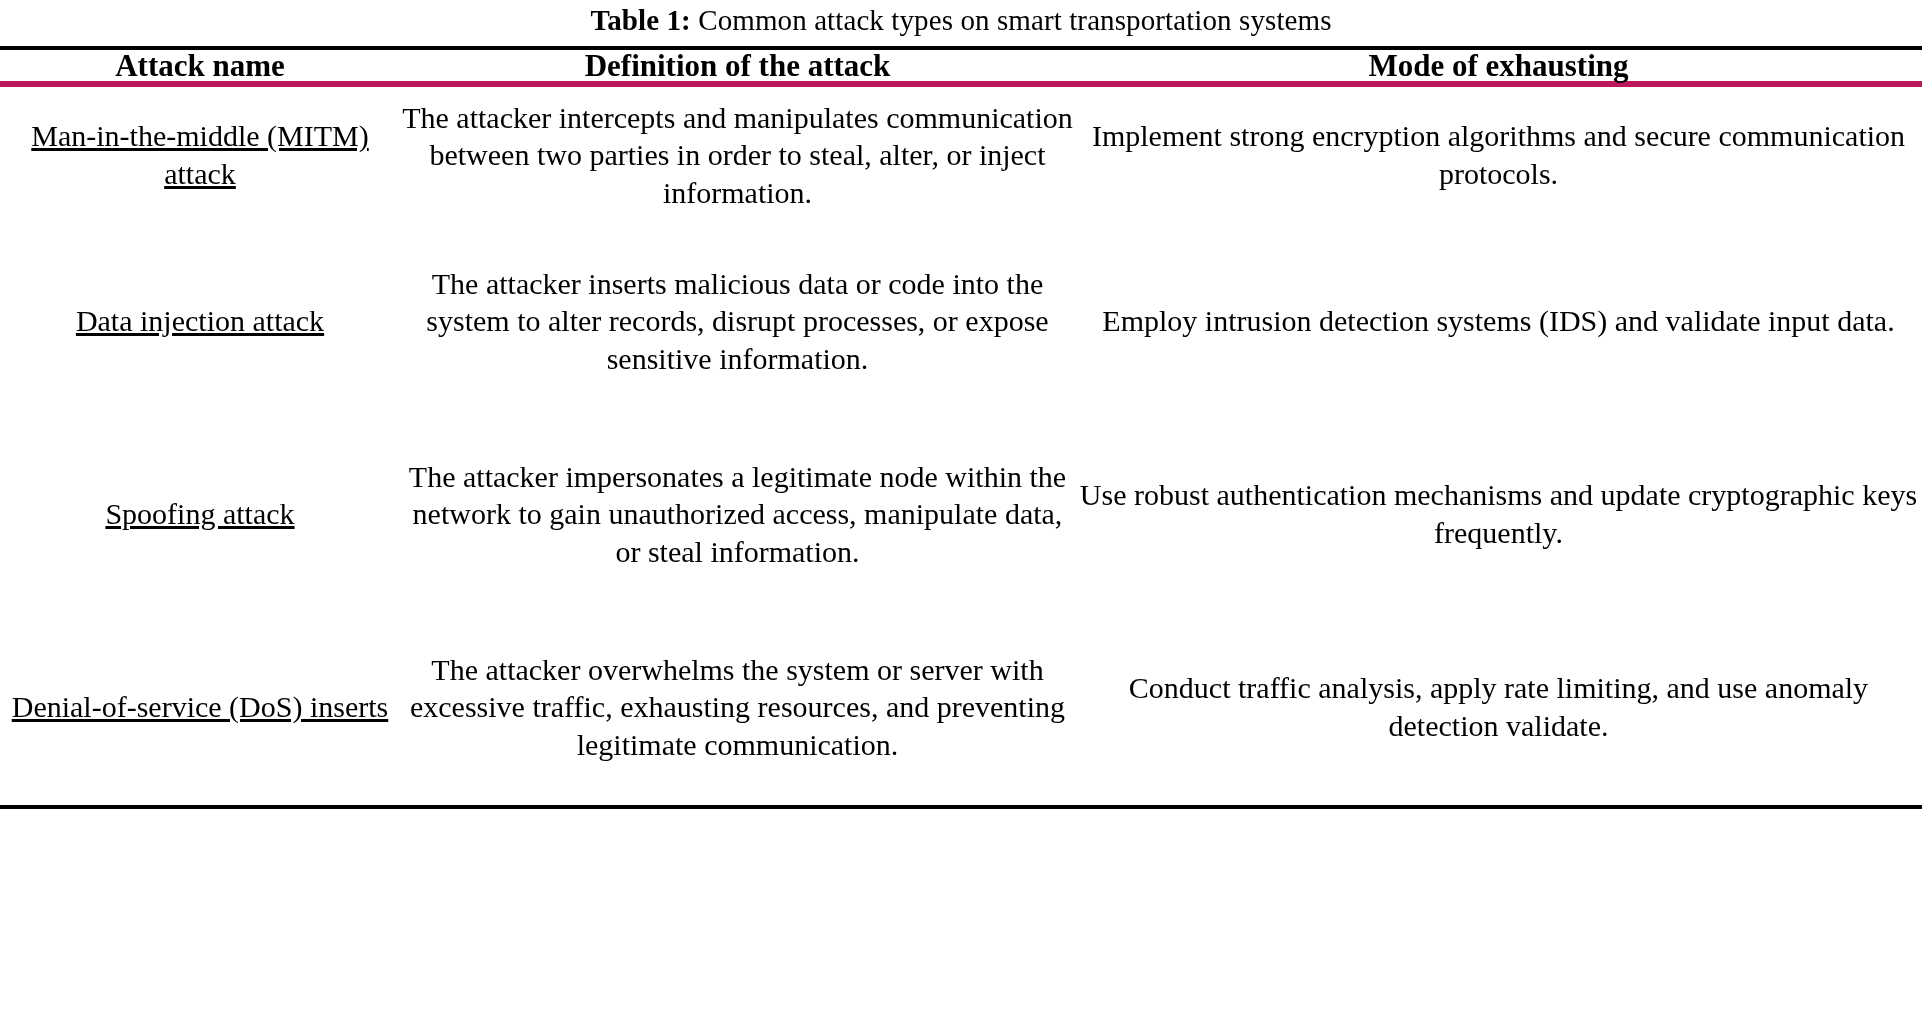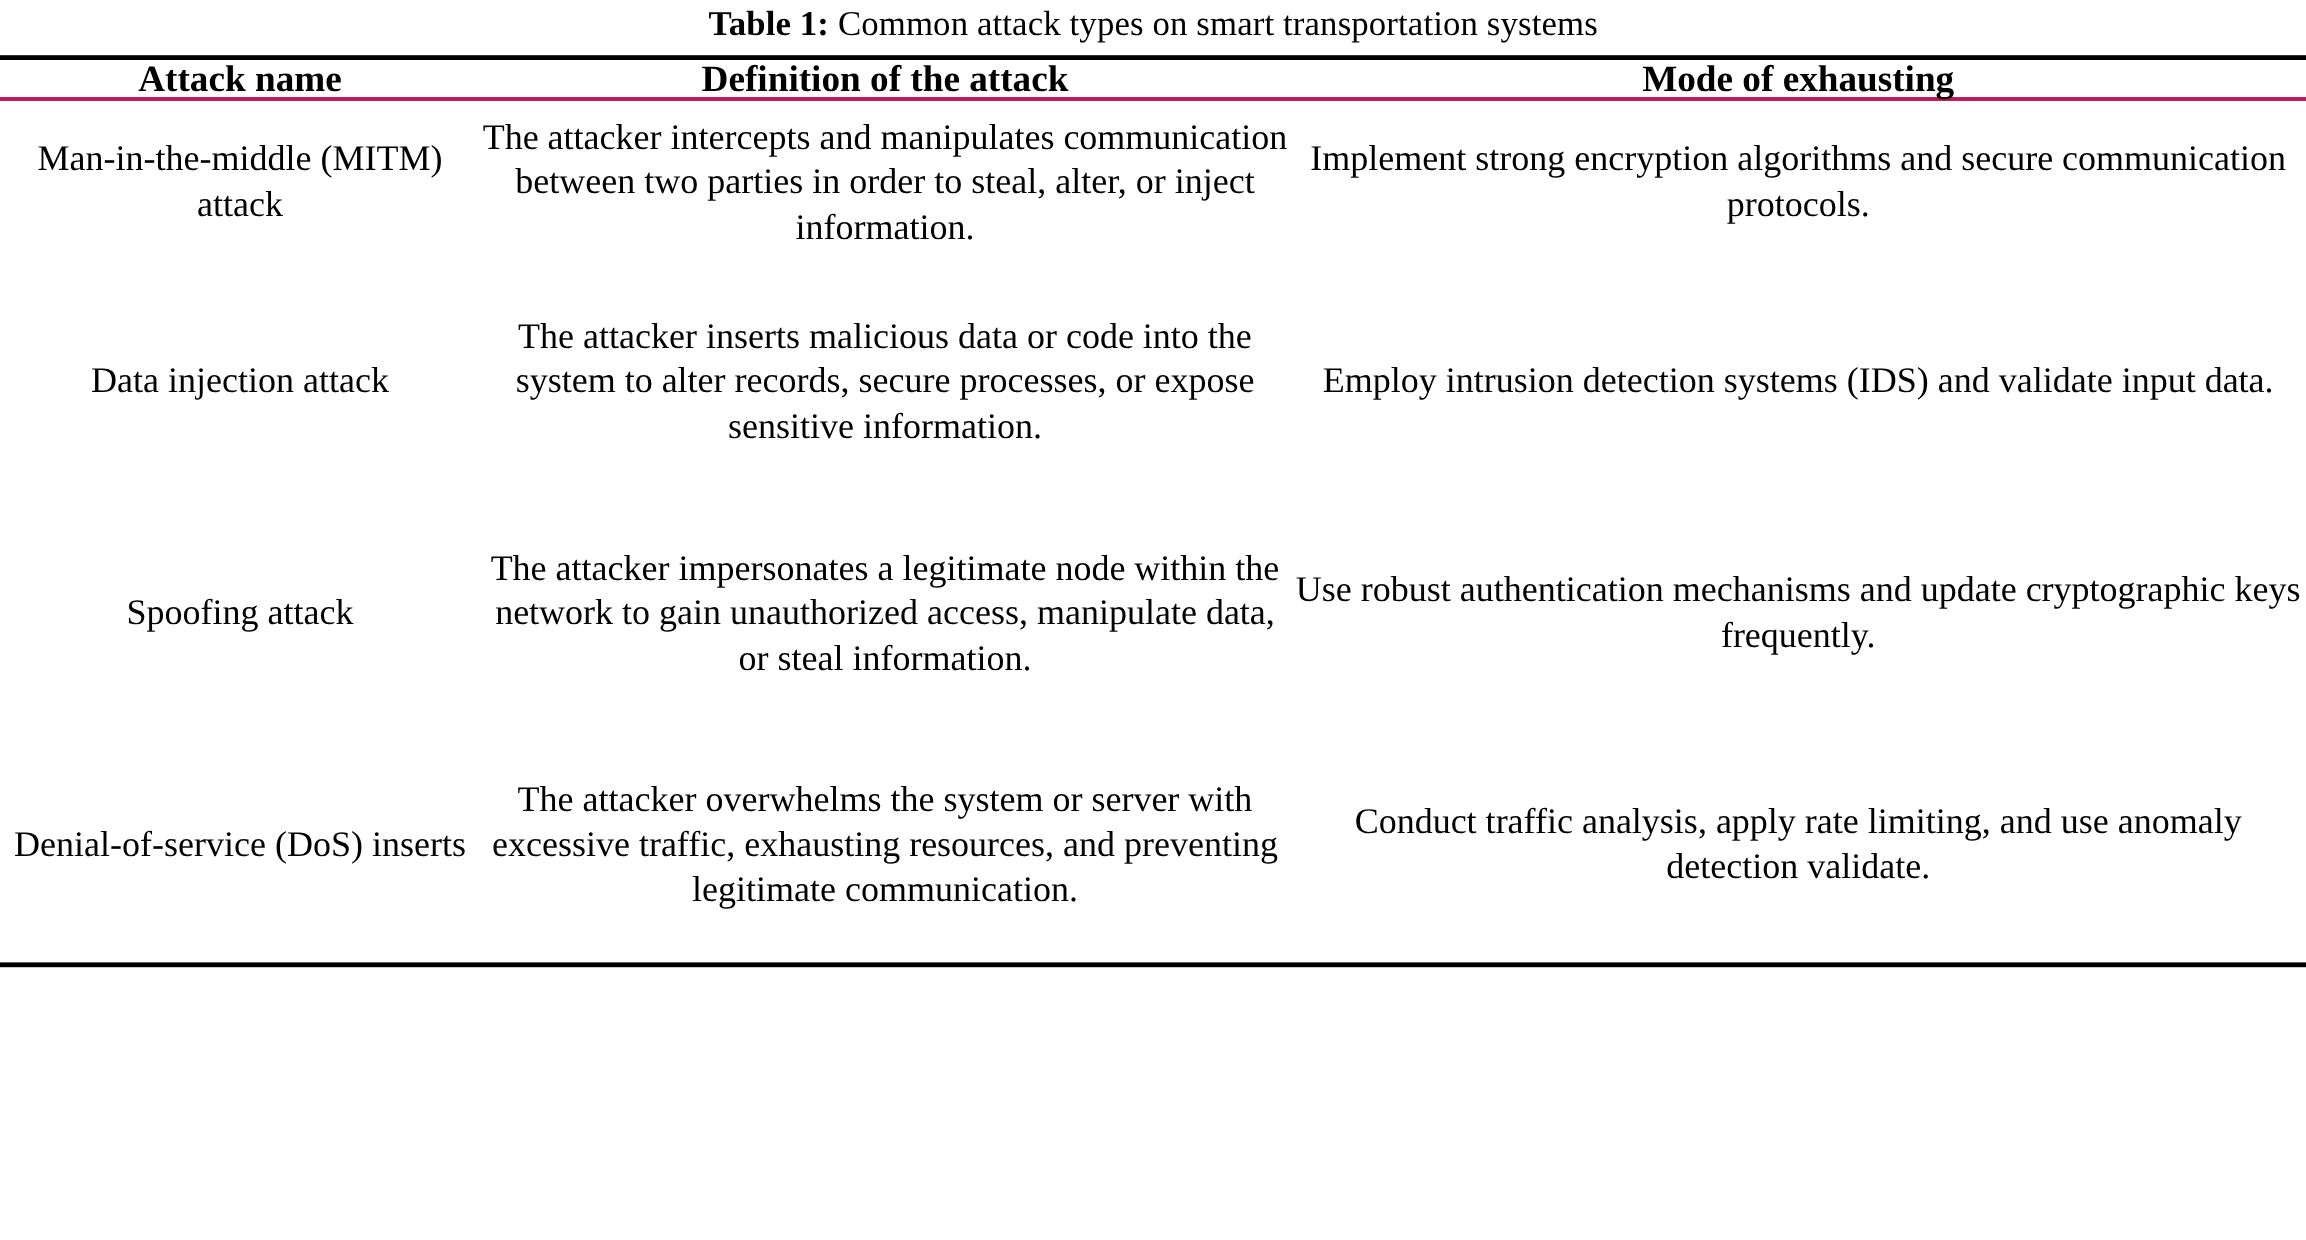--- a/index.html
+++ b/index.html
@@ -54,27 +54,27 @@
   col.c2 { width: 675px; }
   col.c3 { width: 847px; }
 
   thead th {
     font-size: 31px;
     font-weight: bold;
     line-height: 1.0;
     padding: 16px 0 18px 0;
   }
   .thead-row {
-    border-bottom: 3px solid #be185d;
+    border-bottom: 6px solid #be185d;
   }
   tbody td {
     font-size: 30px;
     line-height: 1.255;
   }
-  td.col-name   { padding: 0 22px; }
+  td.col-name   { padding: 0 22px; text-decoration: underline; }
   td.col-def    { padding: 0 26px; margin-top: 46px; }
   td.col-prev   { padding: 0 44px 0 36px; }
 
   tbody tr.r1 td { height: 136px; }
   tbody tr.r2 td { height: 196px; }
   tbody tr.r3 td { height: 190px; }
   tbody tr.r4 td { height: 196px; }
 
   .cell-text { display: block; }
 </style>
@@ -113,21 +113,21 @@
         </td>
         <td class="col-prev">
           <span class="cell-text">Implement strong encryption algorithms and secure communication protocols.</span>
         </td>
       </tr>
       <tr class="r2">
         <td class="col-name">
           <span class="cell-text">Data injection attack</span>
         </td>
         <td class="col-def">
-          <span class="cell-text">The attacker inserts malicious data or code into the system to alter records, secure processes, or expose sensitive information.</span>
+          <span class="cell-text">The attacker inserts malicious data or code into the system to alter records, disrupt processes, or expose sensitive information.</span>
         </td>
         <td class="col-prev">
           <span class="cell-text">Employ intrusion detection systems (IDS) and validate input data.</span>
         </td>
       </tr>
       <tr class="r3">
         <td class="col-name">
           <span class="cell-text">Spoofing attack</span>
         </td>
         <td class="col-def">

